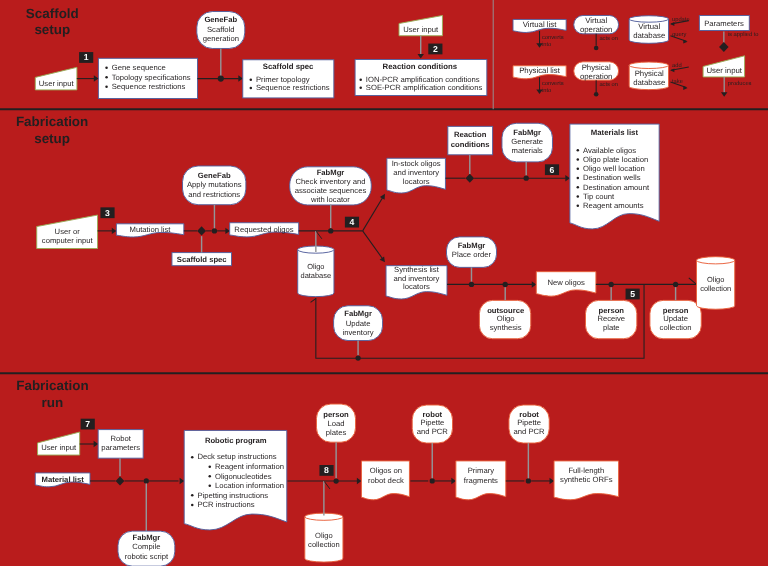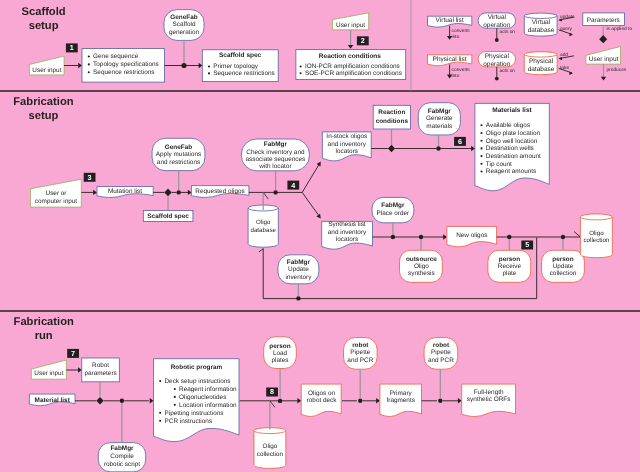--- a/index.html
+++ b/index.html
@@ -1,19 +1,19 @@
 <!DOCTYPE html>
 <html><head>
 <meta charset="utf-8">
 <title>Gene synthesis workflow</title>
 <style>
   html,body{margin:0;padding:0;background:#ffffff;}
   body{width:640px;height:472px;overflow:hidden;
        font-family:"Liberation Sans",sans-serif;-webkit-font-smoothing:antialiased;text-rendering:geometricPrecision;}
-  #stage{position:relative;width:640px;height:472px;background:#f9a8d4;will-change:transform;transform:translateZ(0);}
+  #stage{position:relative;width:640px;height:472px;background:#b91c1c;will-change:transform;transform:translateZ(0);}
   #diagram{position:absolute;left:0;top:0;width:640px;height:472px;}
 </style>
 </head>
 <body>
 
 <div id="stage">
   <svg id="diagram" viewBox="0 0 640 472" width="640" height="472">
       <g>
         <text x="43.6" y="15.4" font-size="11.2" font-weight="bold" text-anchor="middle" fill="#231f20">Scaffold</text>
         <text x="43.6" y="28.700000000000003" font-size="11.2" font-weight="bold" text-anchor="middle" fill="#231f20">setup</text>

